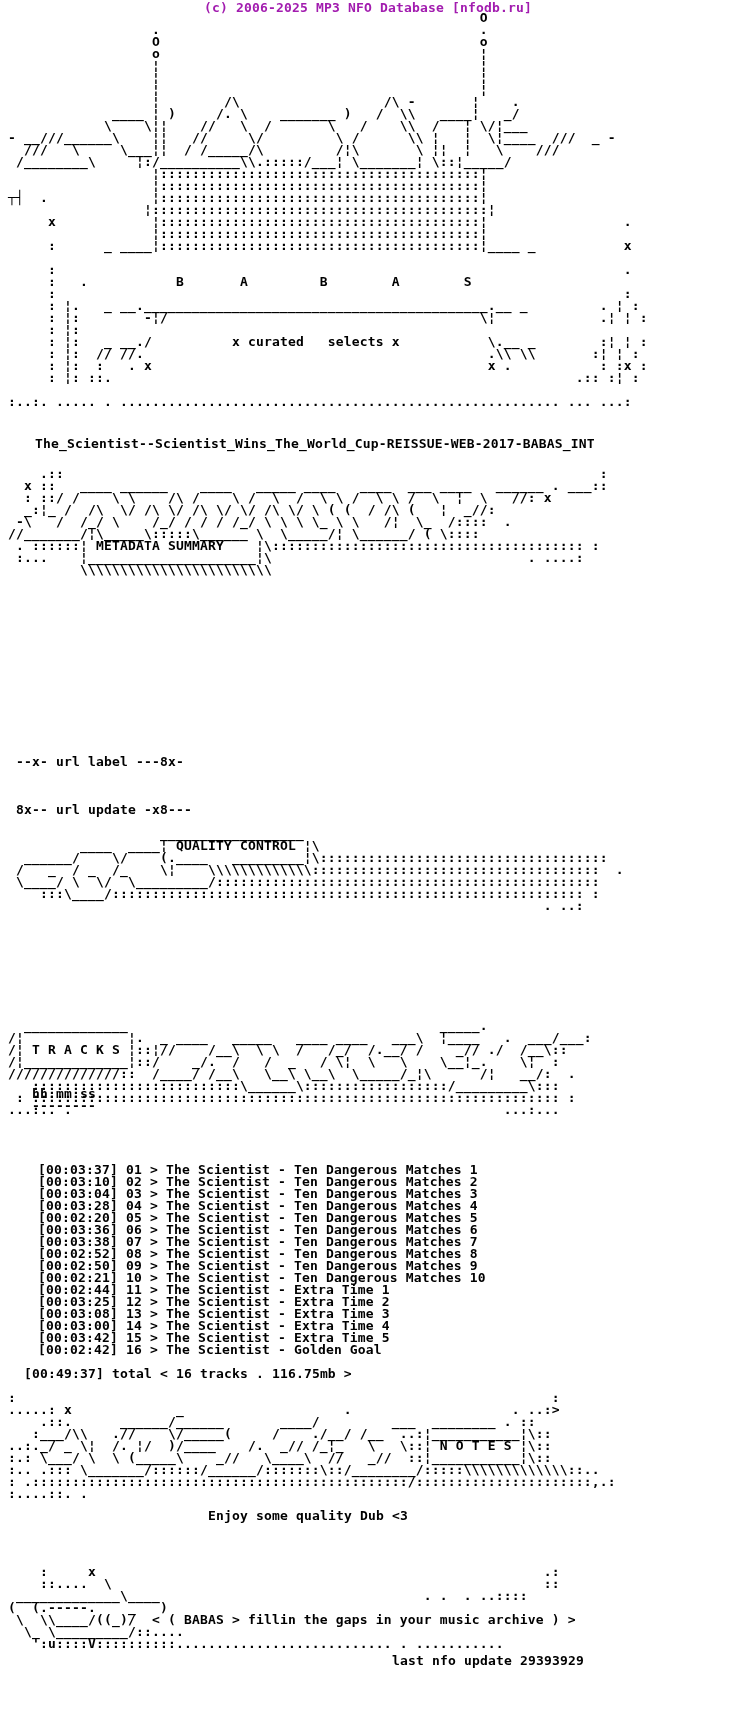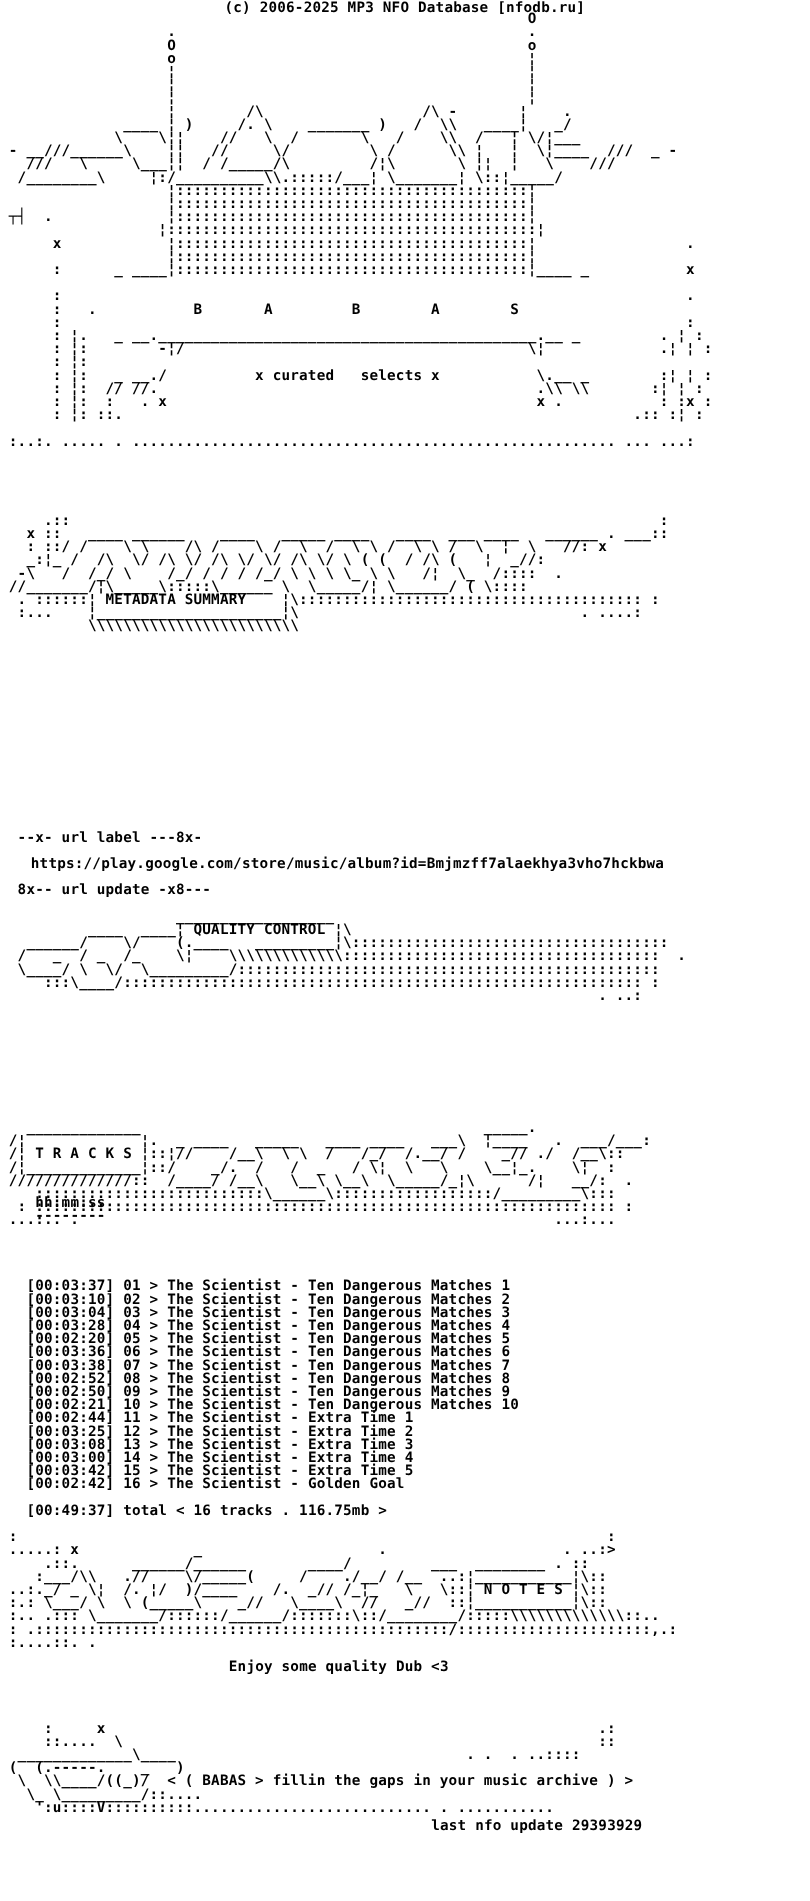--- a/index.html
+++ b/index.html
@@ -15,21 +15,21 @@
     margin: 0;
     font-family: "DejaVu Sans Mono", "Liberation Mono", monospace;
     font-size: 13px;
     line-height: 12px;
     font-weight: bold;
     letter-spacing: 0.17px;
     white-space: pre;
     color: #000000;
   }
   .center { left: 0; width: 736px; text-align: center; }
-  .red { color: #000000; }
+  .red { color: #a21caf; }
 </style>
 </head>
 <body>
 
 <div id="page">
 
   <div class="ln red center" style="top:2px">(c) 2006-2025 MP3 NFO Database [nfodb.ru]</div>
 
   <pre class="art" style="top:12px; left:0">                                                            O
                    .                                        .
@@ -58,37 +58,37 @@
       : ¦.   _ __.___________________________________________.__ _         . ¦ :
       : ¦:        -¦/                                       \¦             .¦ ¦ :
       : ¦:
       : ¦:   _ __./          x curated   selects x           \.__ _        :¦ ¦ :
       : ¦:  // //.                                           .\\ \\       :¦ ¦ :
       : ¦:  :   . x                                          x .           : :x :
       : ¦: ::.                                                          .:: :¦ :
 
  :..:. ..... . ....................................................... ... ...:</pre>
 
+  <div class="ln" style="top:438px; left:35px">The_Scientist--Scientist_Wins_The_World_Cup-REISSUE-WEB-2017-BABAS_INT</div>
 
   <pre class="art" style="top:468px; left:0">     .::                                                                   :
    x ::   ____ ______    ____   _____ ____   ____  ___ ____   ______ . ___::
    : ::/ /    \ \    /\ /    \ /  \  /  \ \ /  \ \ /  \  ¦  \   //: x
    _:¦_ /  /\  \/ /\ \/ /\ \/ \/ /\ \/ \ ( (  / /\ (   ¦  _//:
   -\   /  /_/ \    /_/ / / / /_/ \ \ \ \_ \ \   /¦  \_  /::::  .
  //_______/¦\_____\:::::\______ \  \_____/¦ \______/ ( \::::
   . ::::::¦ METADATA SUMMARY    ¦\::::::::::::::::::::::::::::::::::::::: :
   :...    ¦_____________________¦\                                . ....:
           \\\\\\\\\\\\\\\\\\\\\\\\</pre>
 
 
 
 
   <div class="ln" style="top:756px; left:16px">--x- url label ---8x-</div>
 
-  <div class="ln" style="top:780px; left:28px">https://play.google.com/store/music/album?id=Bmjmzff7alaekhya3vho7hckbwa</div>
 
   <div class="ln" style="top:804px; left:16px">8x-- url update -x8---</div>
 
   <pre class="art" style="top:828px; left:0">                    __________________
           ____  ____¦ QUALITY CONTROL ¦\
    ______/    \/    (.____   _________¦\::::::::::::::::::::::::::::::::::::
   /   _  / _  /_    \¦    \\\\\\\\\\\\\::::::::::::::::::::::::::::::::::::  .
   \____/ \  \/  \_________/::::::::::::::::::::::::::::::::::::::::::::::::
      :::\____/::::::::::::::::::::::::::::::::::::::::::::::::::::::::::: :
                                                                     . ..:</pre>
@@ -99,21 +99,21 @@
  /¦ T R A C K S ¦::¦//    /__\  \ \  /   /_/  /.__/ /    _// ./  /__\::
  /¦_____________¦::/    _/.  /   /  _   / \¦  \   \    \__¦_.    \¦  :
  //////////////::  /____/ /__\   \__\ \__\  \_____/_¦\      /¦   __/:  .
     ::::::::::::::::::::::::::\______\::::::::::::::::::/_________\:::
   : :::::::::::::::::::::::::::::::::::::::::::::::::::::::::::::::::: :
  ...:.. .                                                      ...:...</pre>
 
   <pre class="art" style="top:1088px; left:32px">hh:mm:ss
 --------</pre>
 
-  <pre class="art" style="top:1164px; left:24px">[00:03:37] 01 &gt; The Scientist - Ten Dangerous Matches 1
+  <pre class="art" style="top:1164px; left:38px">[00:03:37] 01 &gt; The Scientist - Ten Dangerous Matches 1
 [00:03:10] 02 &gt; The Scientist - Ten Dangerous Matches 2
 [00:03:04] 03 &gt; The Scientist - Ten Dangerous Matches 3
 [00:03:28] 04 &gt; The Scientist - Ten Dangerous Matches 4
 [00:02:20] 05 &gt; The Scientist - Ten Dangerous Matches 5
 [00:03:36] 06 &gt; The Scientist - Ten Dangerous Matches 6
 [00:03:38] 07 &gt; The Scientist - Ten Dangerous Matches 7
 [00:02:52] 08 &gt; The Scientist - Ten Dangerous Matches 8
 [00:02:50] 09 &gt; The Scientist - Ten Dangerous Matches 9
 [00:02:21] 10 &gt; The Scientist - Ten Dangerous Matches 10
 [00:02:44] 11 &gt; The Scientist - Extra Time 1

